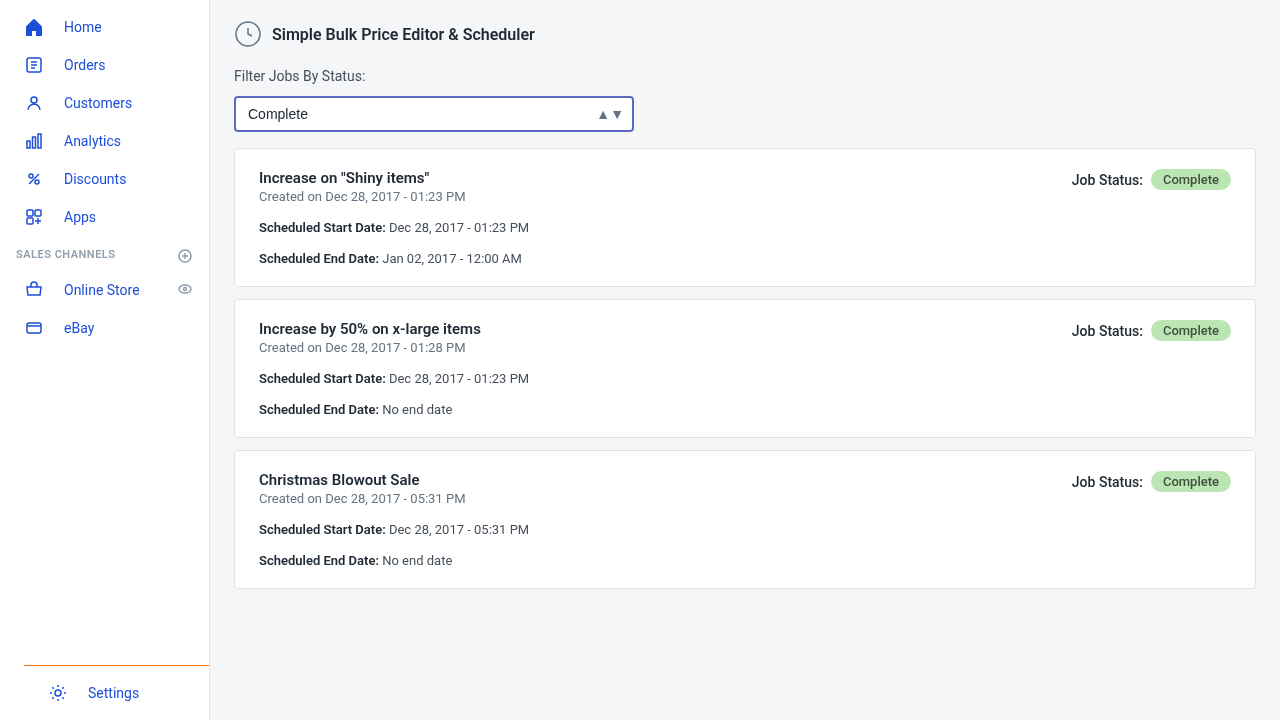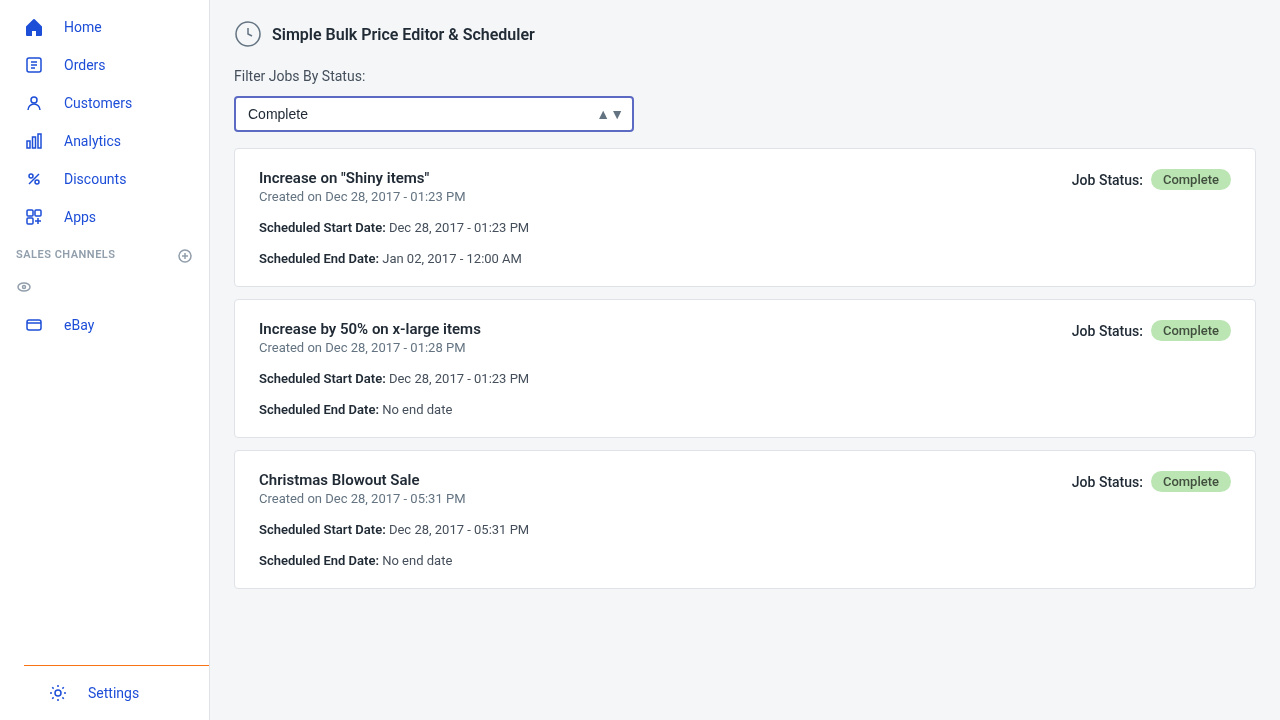--- a/index.html
+++ b/index.html
@@ -225,20 +225,27 @@
   <div class="sidebar-section-label">
     <span>SALES CHANNELS</span>
     <span class="add-icon">
       <svg width="16" height="16" viewBox="0 0 16 16" fill="none" stroke="currentColor" stroke-width="1.5">
           <circle cx="8" cy="8" r="6"></circle>
           <path d="M8 5v6M5 8h6"></path>
         </svg>
     </span>
   </div>
   <div class="sidebar-item-row">
+    <div class="sidebar-item">
+      <svg width="20" height="20" viewBox="0 0 20 20" fill="none" stroke="currentColor" stroke-width="1.5">
+          <path d="M3 7h14l-1 8H4L3 7z"></path>
+          <path d="M7 7V5a3 3 0 016 0v2"></path>
+        </svg>
+      <span>Online Store</span>
+    </div>
     <span class="eye-icon">
       <svg width="16" height="16" viewBox="0 0 16 16" fill="none" stroke="currentColor" stroke-width="1.5">
           <ellipse cx="8" cy="8" rx="6" ry="4"></ellipse>
           <circle cx="8" cy="8" r="1.5"></circle>
         </svg>
     </span>
   </div>
   <div class="sidebar-item">
     <svg width="20" height="20" viewBox="0 0 20 20" fill="none" stroke="currentColor" stroke-width="1.5">
         <rect x="3" y="5" width="14" height="10" rx="2"></rect>

